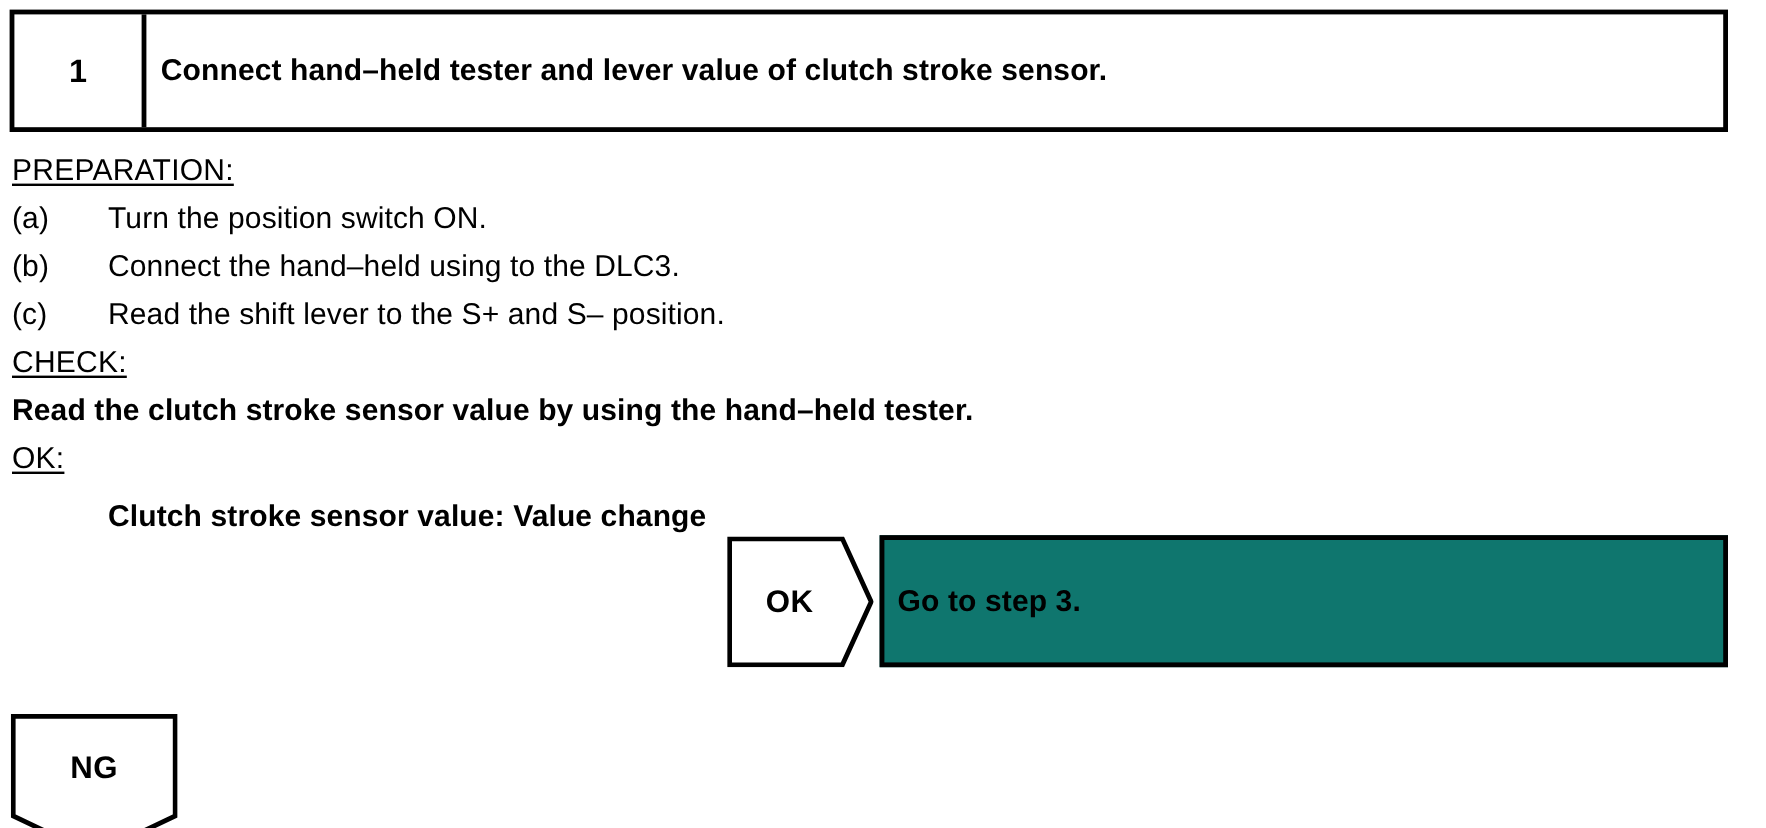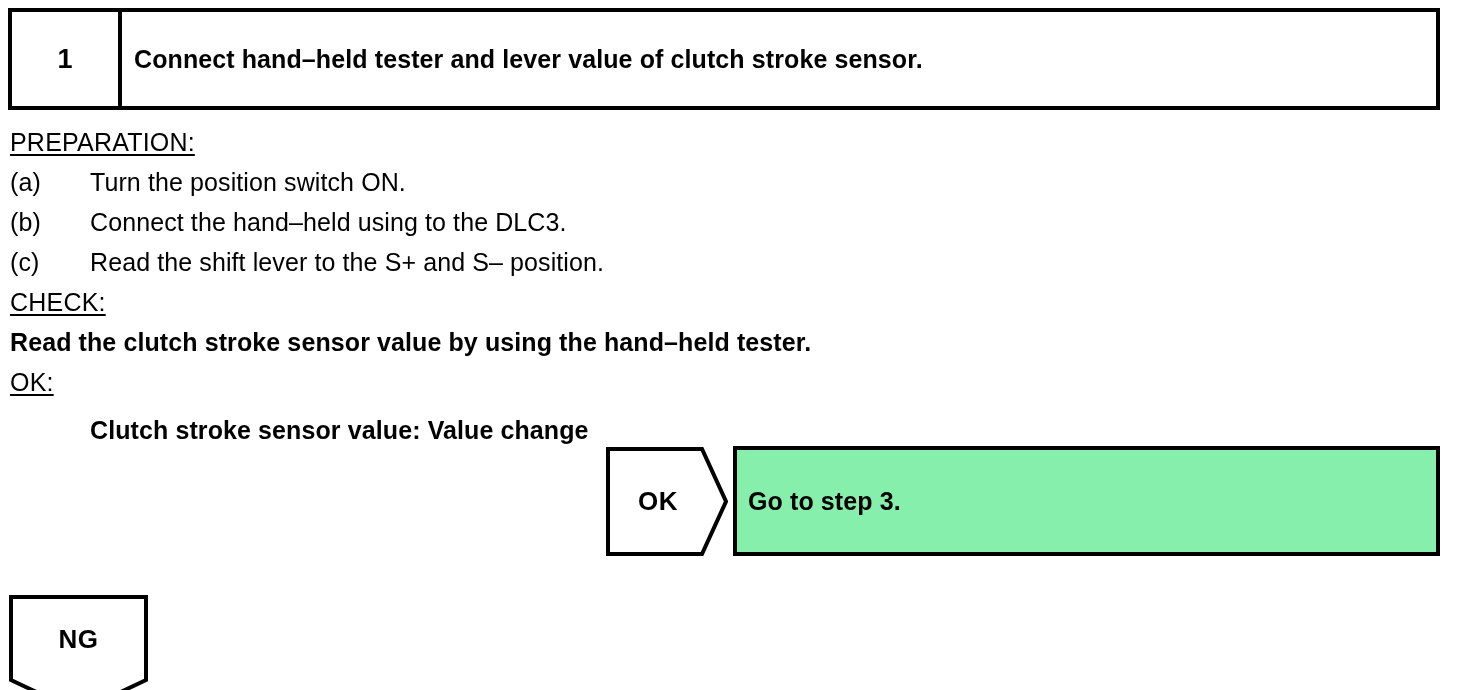--- a/index.html
+++ b/index.html
@@ -128,21 +128,21 @@
     top: 446px;
     width: 707px;
     height: 110px;
     box-sizing: border-box;
     border: 4px solid #000;
     display: flex;
     align-items: center;
     padding-left: 11px;
     font-size: 25px;
     font-weight: bold;
-    background: #86efac;
+    background: #0f766e;
     letter-spacing: 0.1px;
   }
 
   
   .ng-arrow {
     position: absolute;
     left: 9px;
     top: 595px;
     width: 139px;
     height: 119px;

